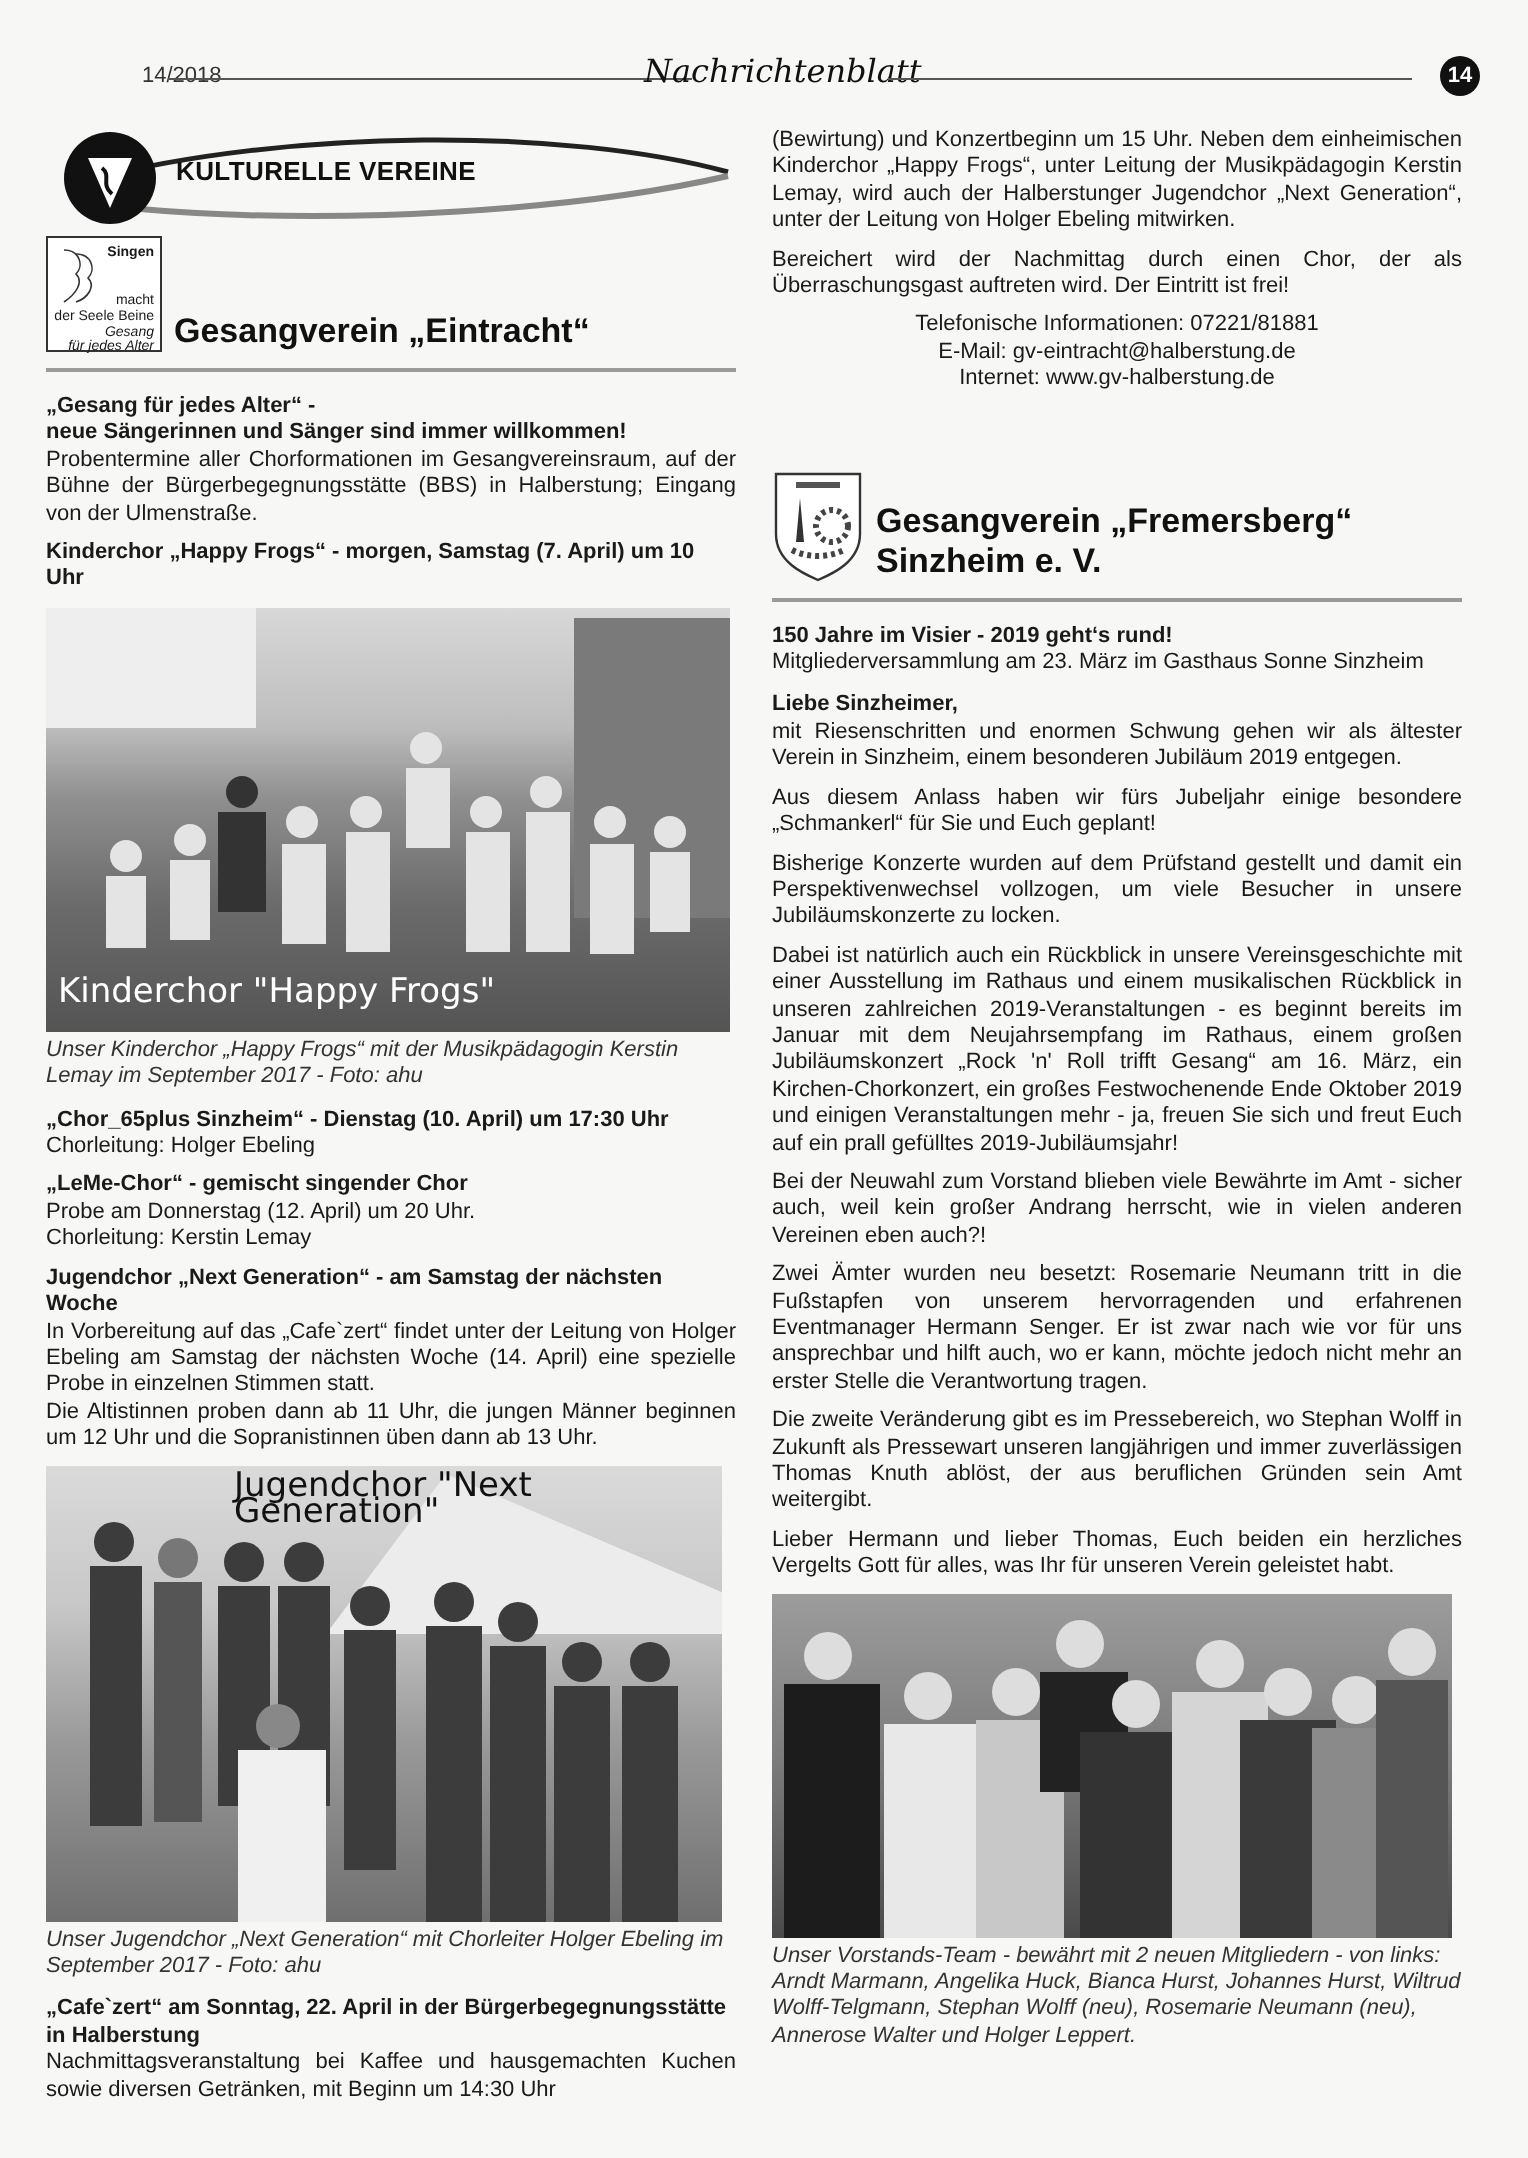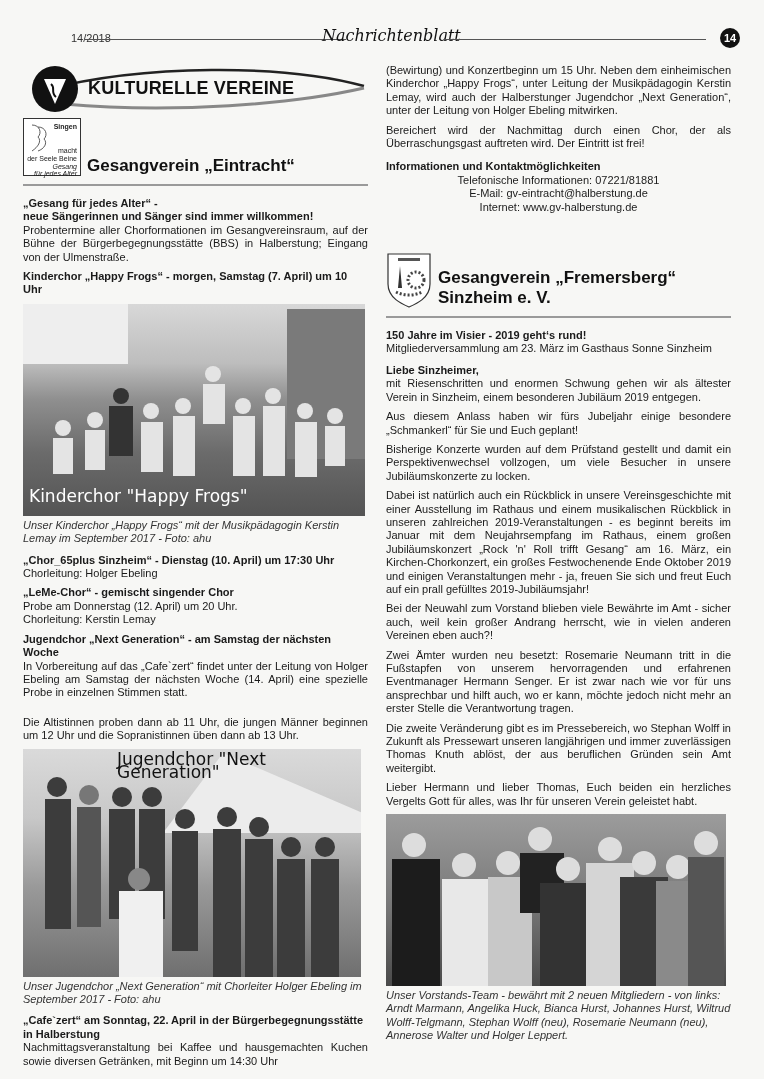--- a/index.html
+++ b/index.html
@@ -11,21 +11,21 @@
   .hdr-issue { position: absolute; left: 0; top: 4px; font-size: 11px; color: #333; margin-left: 47px; }
   .hdr-line1 { position: absolute; left: 60px; top: 11px; width: 262px; border-top: 1px solid #555; }
   .hdr-title { position: absolute; left: 298px; top: -2px; font-family: "DejaVu Serif", serif; font-style: italic; font-size: 16px; color: #111; }
   .hdr-line2 { position: absolute; left: 420px; top: 11px; width: 262px; border-top: 1px solid #555; }
   .hdr-page { position: absolute; right: 0; top: 0; width: 20px; height: 20px; border-radius: 50%; background: #111; color: #fff; font-size: 11px; font-weight: bold; text-align: center; line-height: 20px; }
 
   
   .banner { position: absolute; left: 24px; top: 62px; width: 345px; height: 50px; }
   .banner-swoosh { position: absolute; left: 0; top: 0; }
   .banner-emblem { position: absolute; left: 8px; top: 4px; width: 46px; height: 46px; border-radius: 50%; background: #111; }
-  .banner-label { position: absolute; left: 64px; top: 16px; font-size: 18px; font-weight: bold; color: #111; letter-spacing: 0.2px; }
+  .banner-label { position: absolute; left: 64px; top: 16px; font-size: 13px; font-weight: bold; color: #111; letter-spacing: 0.2px; }
 
   
   .col { position: absolute; font-size: 11px; line-height: 13.4px; }
   .col-left { left: 23px; top: 118px; width: 345px; }
   .col-right { left: 386px; top: 64px; width: 345px; }
 
   .club-head { display: flex; align-items: flex-end; gap: 6px; padding-bottom: 8px; border-bottom: 2px solid #9a9a9a; margin-bottom: 11px; }
   .logo-box { width: 58px; height: 58px; border: 1px solid #333; background: #fff; position: relative; font-size: 7px; line-height: 8px; text-align: right; padding: 3px; flex: none; }
   .logo-box .l1 { position: absolute; right: 3px; top: 4px; font-weight: bold; }
   .logo-box .l2 { position: absolute; right: 3px; top: 28px; }
@@ -131,21 +131,21 @@
   <p class="cap">Unser Kinderchor „Happy Frogs“ mit der Musikpädagogin Kerstin Lemay im September 2017 - Foto: ahu</p>
 
   <div class="b">„Chor_65plus Sinzheim“ - Dienstag (10. April) um 17:30 Uhr</div>
   <p>Chorleitung: Holger Ebeling</p>
 
   <div class="b">„LeMe-Chor“ - gemischt singender Chor</div>
   <div>Probe am Donnerstag (12. April) um 20 Uhr.</div>
   <p>Chorleitung: Kerstin Lemay</p>
 
   <div class="b">Jugendchor „Next Generation“ - am Samstag der nächsten Woche</div>
-  <p style="margin-bottom:16px">In Vorbereitung auf das „Cafe`zert“ findet unter der Leitung von Holger Ebeling am Samstag der nächsten Woche (14. April) eine spezielle Probe in einzelnen Stimmen statt.</p>
+  <p style="margin-bottom:0">In Vorbereitung auf das „Cafe`zert“ findet unter der Leitung von Holger Ebeling am Samstag der nächsten Woche (14. April) eine spezielle Probe in einzelnen Stimmen statt.</p>
   <p>Die Altistinnen proben dann ab 11 Uhr, die jungen Männer beginnen um 12 Uhr und die Sopranistinnen üben dann ab 13 Uhr.</p>
 
   <div class="photo" style="width:338px;height:228px;background:linear-gradient(180deg,#dadada 0%,#c8c8c8 30%,#9a9a9a 60%,#6f6f6f 100%);">
     <svg style="position:absolute;left:140px;top:4px;" width="200" height="80" viewBox="0 0 200 80">
       <path d="M0 80 L60 0 L200 60 L200 80 Z" fill="#ececec"></path>
     </svg>
     <div class="ppl" style="left:4px;width:330px;height:210px;">
       <svg width="330" height="210" viewBox="0 0 330 210">
         <g fill="#3c3c3c">
           <circle cx="30" cy="20" r="10"></circle>
@@ -176,21 +176,20 @@
   <p class="cap">Unser Jugendchor „Next Generation“ mit Chorleiter Holger Ebeling im September 2017 - Foto: ahu</p>
 
   <div class="b">„Cafe`zert“ am Sonntag, 22. April in der Bürgerbegegnungsstätte in Halberstung</div>
   <p>Nachmittagsveranstaltung bei Kaffee und hausgemachten Kuchen sowie diversen Getränken, mit Beginn um 14:30 Uhr</p>
 </div>
 
 <div class="col col-right">
   <p style="margin-bottom:6px">(Bewirtung) und Konzertbeginn um 15 Uhr. Neben dem einheimischen Kinderchor „Happy Frogs“, unter Leitung der Musikpädagogin Kerstin Lemay, wird auch der Halberstunger Jugendchor „Next Generation“, unter der Leitung von Holger Ebeling mitwirken.</p>
   <p>Bereichert wird der Nachmittag durch einen Chor, der als Überraschungsgast auftreten wird. Der Eintritt ist frei!</p>
 
-  <div class="b" style="margin-top:10px">Informationen und Kontaktmöglichkeiten</div>
   <div class="contact-line">Telefonische Informationen: 07221/81881</div>
   <div class="contact-line">E-Mail: gv-eintracht@halberstung.de</div>
   <div class="contact-line">Internet: www.gv-halberstung.de</div>
 
   <div class="club-head" style="margin-top:38px">
     <svg class="crest" viewBox="0 0 46 56">
       <path d="M2 2 L44 2 L44 32 C 44 46, 30 52, 23 55 C 16 52, 2 46, 2 32 Z" fill="#fff" stroke="#333" stroke-width="1.2"></path>
       <rect x="12" y="6" width="22" height="3" fill="#555"></rect>
       <path d="M14 14 L16 36 L12 36 Z" fill="#333"></path>
       <circle cx="30" cy="28" r="8" fill="none" stroke="#444" stroke-width="3" stroke-dasharray="2 2"></circle>

